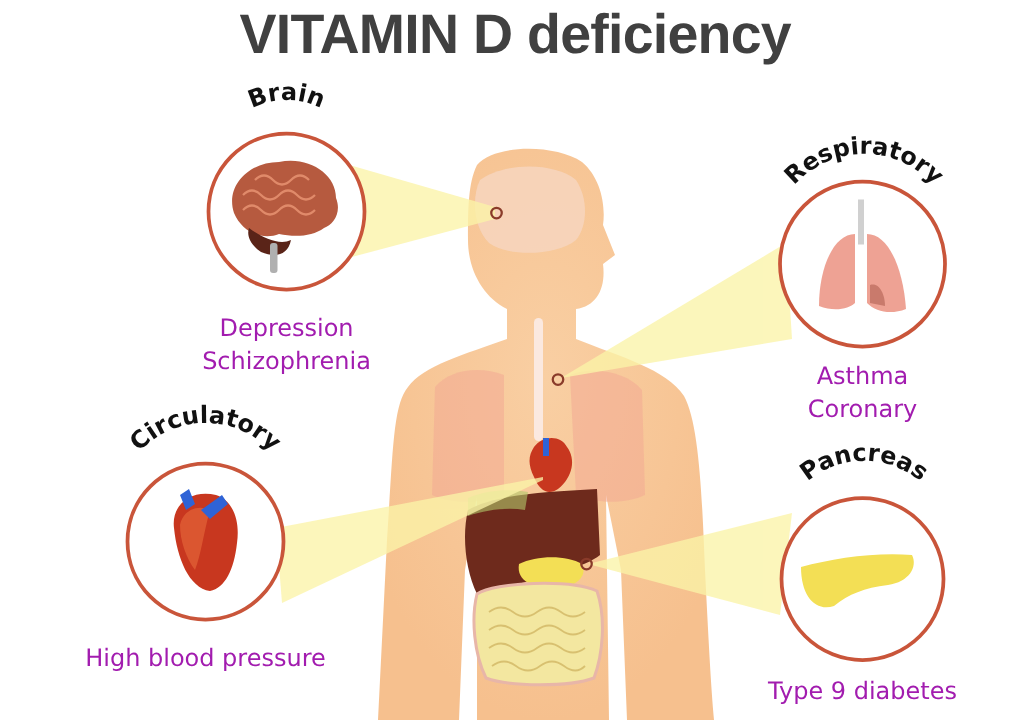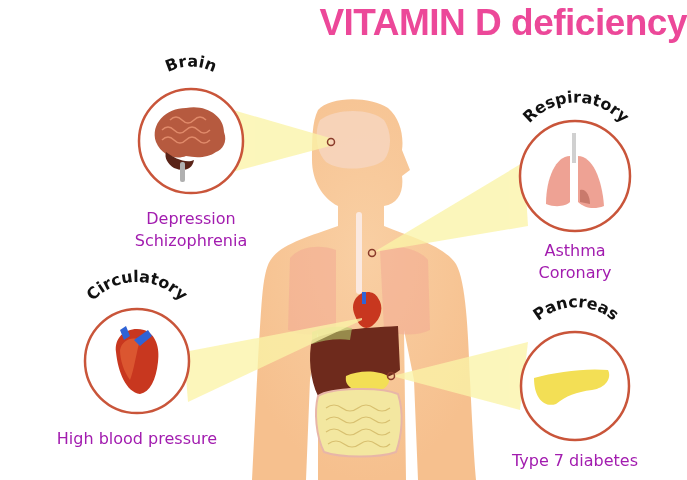--- a/index.html
+++ b/index.html
@@ -1,17 +1,17 @@
 <!DOCTYPE html>
 <html><head>
 <meta charset="utf-8">
 <style>
   html, body { margin:0; padding:0; background:#ffffff; }
   body { width:687px; height:480px; position:relative; overflow:hidden; font-family:"Liberation Sans", sans-serif; }
-  .title { position:absolute; top:2px; left:0; width:687px; text-align:right; font-family:"Liberation Sans", sans-serif; font-weight:bold; font-size:37px; letter-spacing:-0.5px; color:#ec4899; margin:0; }
+  .title { position:absolute; top:2px; left:0; width:687px; text-align:center; font-family:"Liberation Sans", sans-serif; font-weight:bold; font-size:37px; letter-spacing:-0.5px; color:#404040; margin:0; }
   .scene { position:absolute; left:0; top:0; width:687px; height:480px; }
   .caption { position:absolute; text-align:center; font-family:"DejaVu Sans", sans-serif; font-size:16px; line-height:22px; color:#a21caf; }
   .caption div { white-space:nowrap; }
 </style>
 </head>
 <body>
 
 <h1 class="title">VITAMIN D deficiency</h1>
 
 <svg class="scene" viewBox="0 0 687 480" xmlns="http://www.w3.org/2000/svg">
@@ -116,14 +116,14 @@
 <div class="caption" style="left:510px; top:240px; width:130px;">
   <div>Asthma</div>
   <div>Coronary</div>
 </div>
 
 <div class="caption" style="left:30px; top:428px; width:214px;">
   <div>High blood pressure</div>
 </div>
 
 <div class="caption" style="left:495px; top:450px; width:160px;">
-  <div>Type 7 diabetes</div>
+  <div>Type 9 diabetes</div>
 </div>
 
 </body></html>

